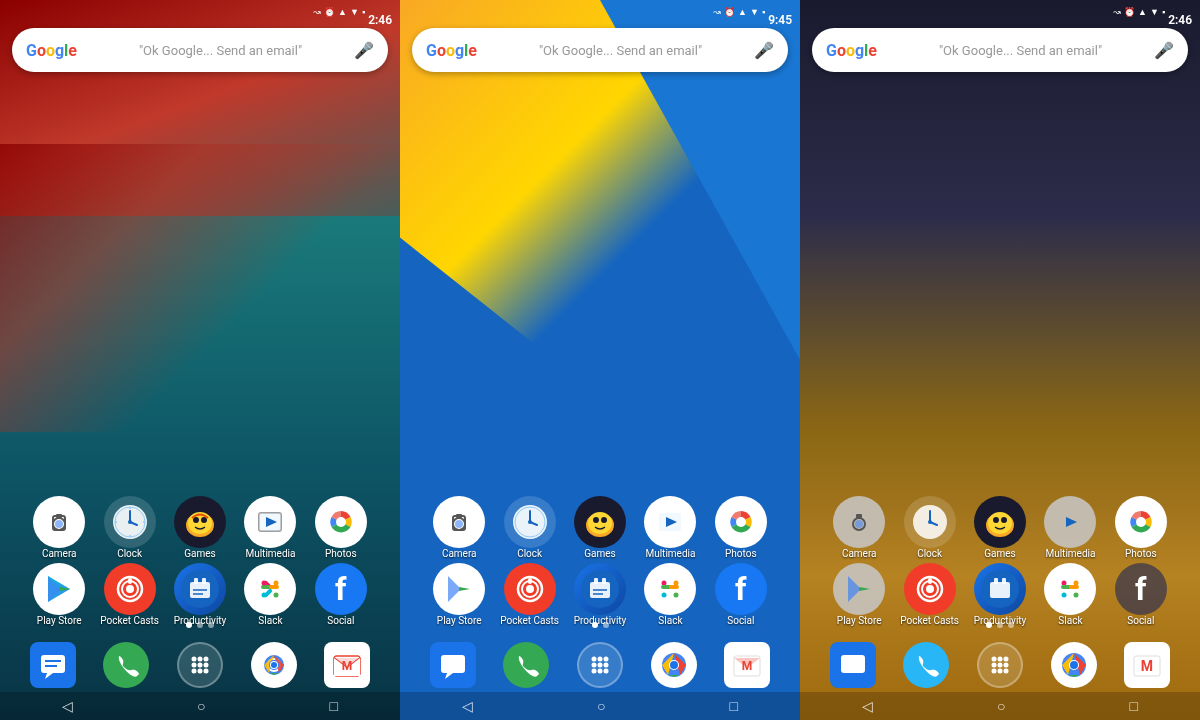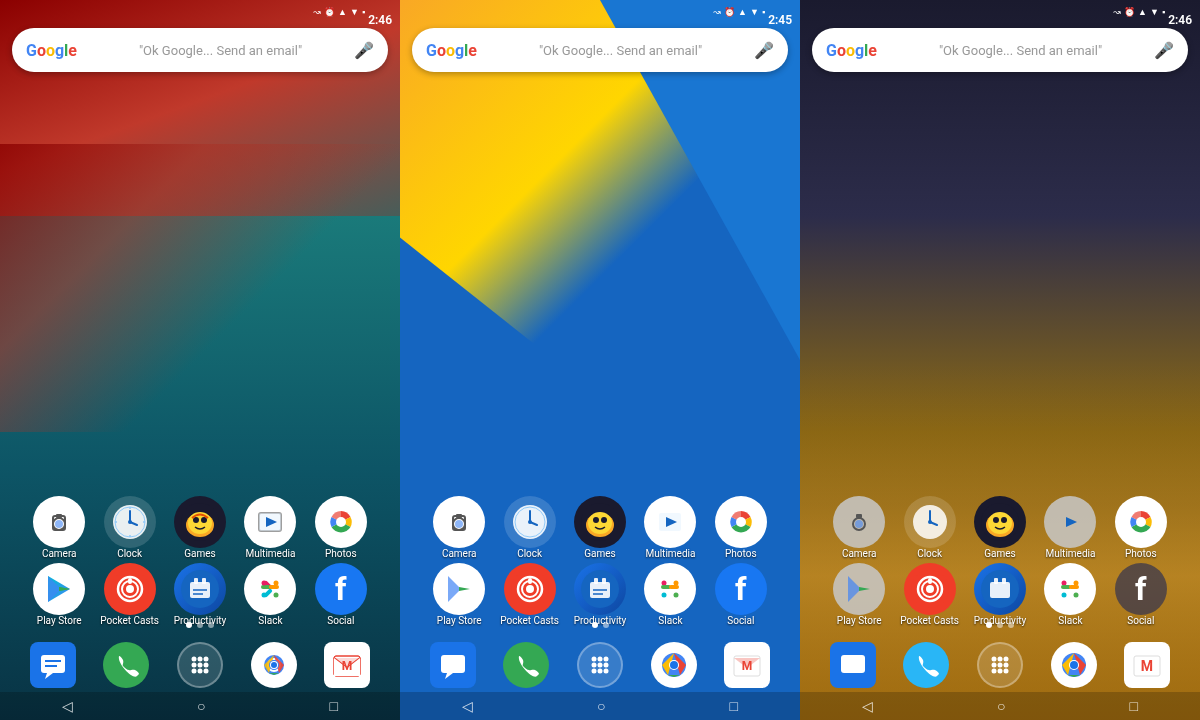--- a/index.html
+++ b/index.html
@@ -589,21 +589,21 @@
 <div class="phone-screen phone-2">
   <div class="wallpaper"></div>
 
   <div class="status-bar">
     <div class="status-icons">
       <span>↝</span>
       <span>⏰</span>
       <span>▲</span>
       <span>▼</span>
       <span>▪</span>
-      <span class="time">2:45</span>
+      <span class="time">9:45</span>
     </div>
   </div>
 
   <div class="search-bar">
     <div class="google-logo">
       <span>G</span><span>o</span><span>o</span><span>g</span><span>l</span><span>e</span>
     </div>
     <div class="search-hint">"Ok Google... Send an email"</div>
     <div class="mic-icon">🎤</div>
   </div>

